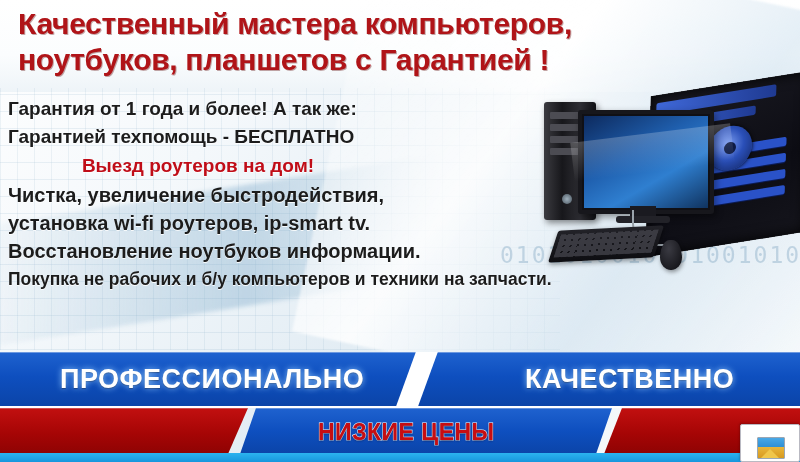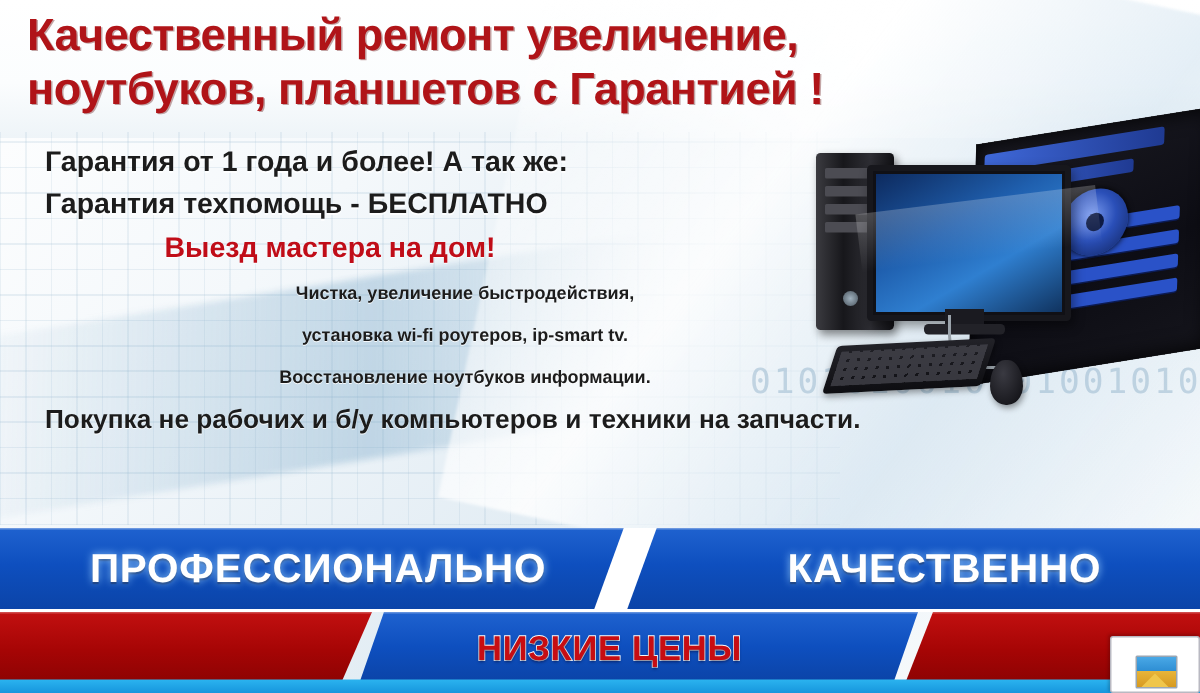--- a/index.html
+++ b/index.html
@@ -46,27 +46,27 @@
   
   .headline{
     position:absolute;left:18px;top:6px;width:690px;
     color:#b01418;font-weight:bold;font-size:30px;line-height:36px;
     letter-spacing:-.3px;
     text-shadow:1px 1px 0 rgba(90,0,0,.35);
   }
   .headline .l2{display:block;}
 
   
-  .copy{position:absolute;left:30px;top:95px;width:560px;}
+  .copy{position:absolute;left:8px;top:95px;width:560px;}
   .copy .line{
     color:#1c1c1c;font-weight:bold;font-size:19px;line-height:28px;
     white-space:nowrap;
     text-shadow:0 1px 0 rgba(255,255,255,.85);
   }
-  .copy .line.small{font-size:12px;text-align:center;}
+  .copy .line.small{font-size:20px;}
   .copy .red{
     color:#c00d18;font-weight:bold;font-size:19px;line-height:30px;
     text-align:center;width:380px;
     text-shadow:0 1px 0 rgba(255,255,255,.8);
   }
   .copy .wide-row{white-space:nowrap;font-size:17.5px;}
 
   
   .photo{position:absolute;left:520px;top:88px;width:280px;height:182px;}
   .mobo{
@@ -211,28 +211,28 @@
 
 <div id="ad">
 
   <div class="top-fade"></div>
   <div class="grid-texture"></div>
   <div class="sweep-a"></div>
   <div class="sweep-b"></div>
   <div class="binary-strip">010101001010100101010</div>
 
   <div class="headline">
-    <span class="l1">Качественный ремонт увеличение,</span>
+    <span class="l1">Качественный мастера компьютеров,</span>
     <span class="l2">ноутбуков, планшетов с Гарантией !</span>
   </div>
 
   <div class="copy">
     <div class="line">Гарантия от 1 года и более! А так же:</div>
-    <div class="line">Гарантия техпомощь - БЕСПЛАТНО</div>
-    <div class="red">Выезд мастера на дом!</div>
+    <div class="line">Гарантией техпомощь - БЕСПЛАТНО</div>
+    <div class="red">Выезд роутеров на дом!</div>
     <div class="line small">Чистка, увеличение быстродействия,</div>
     <div class="line small">установка wi-fi роутеров, ip-smart tv.</div>
     <div class="line small">Восстановление ноутбуков информации.</div>
     <div class="line wide-row">Покупка не рабочих и б/у компьютеров и техники на запчасти.</div>
   </div>
 
   <div class="photo">
     <div class="mobo">
       <div class="heat" style="left:6px;top:8px;width:120px;height:12px;"></div>
       <div class="heat" style="left:10px;top:26px;width:96px;height:9px;"></div>

